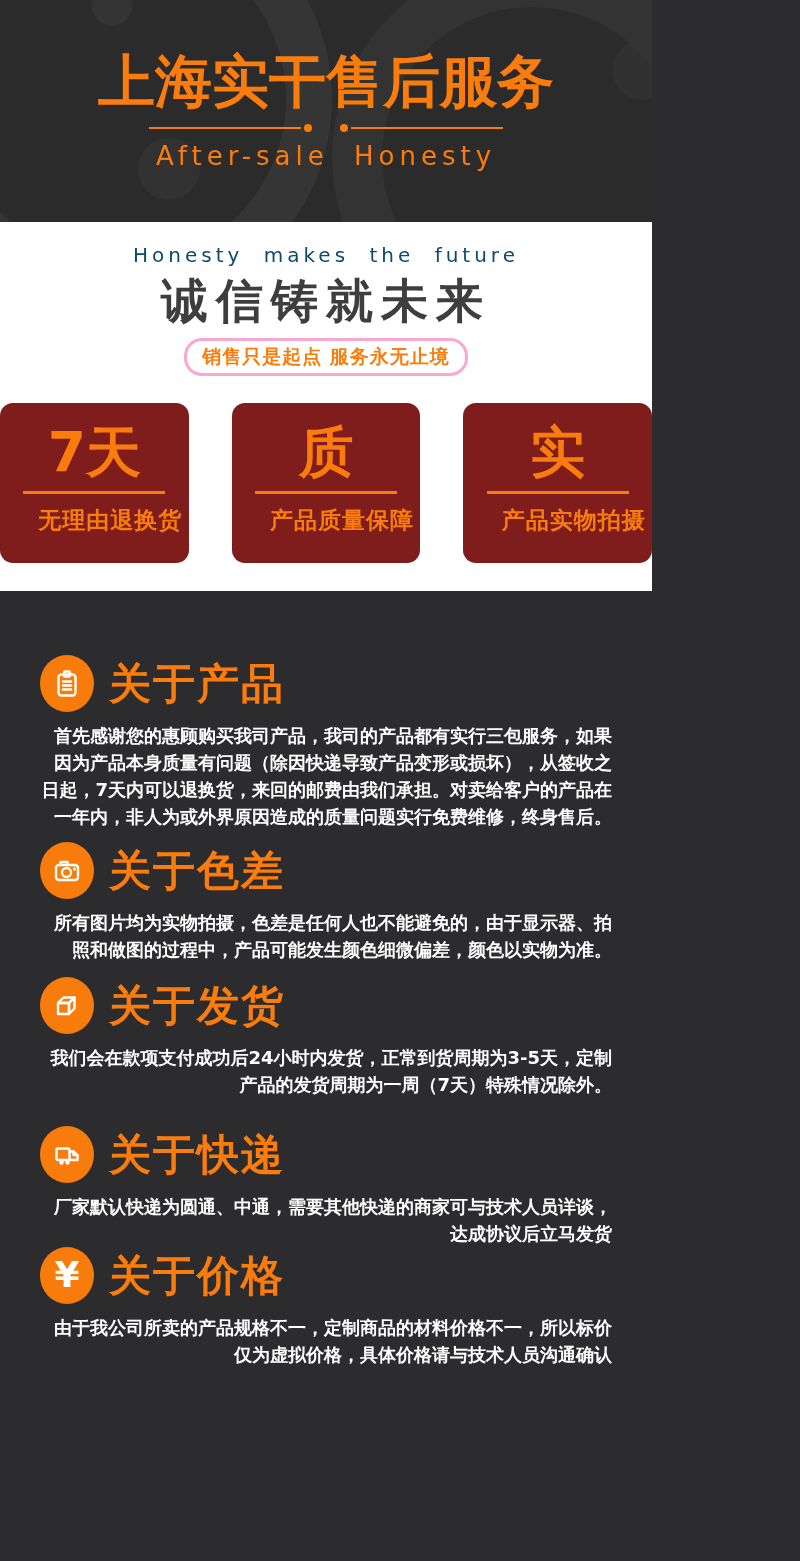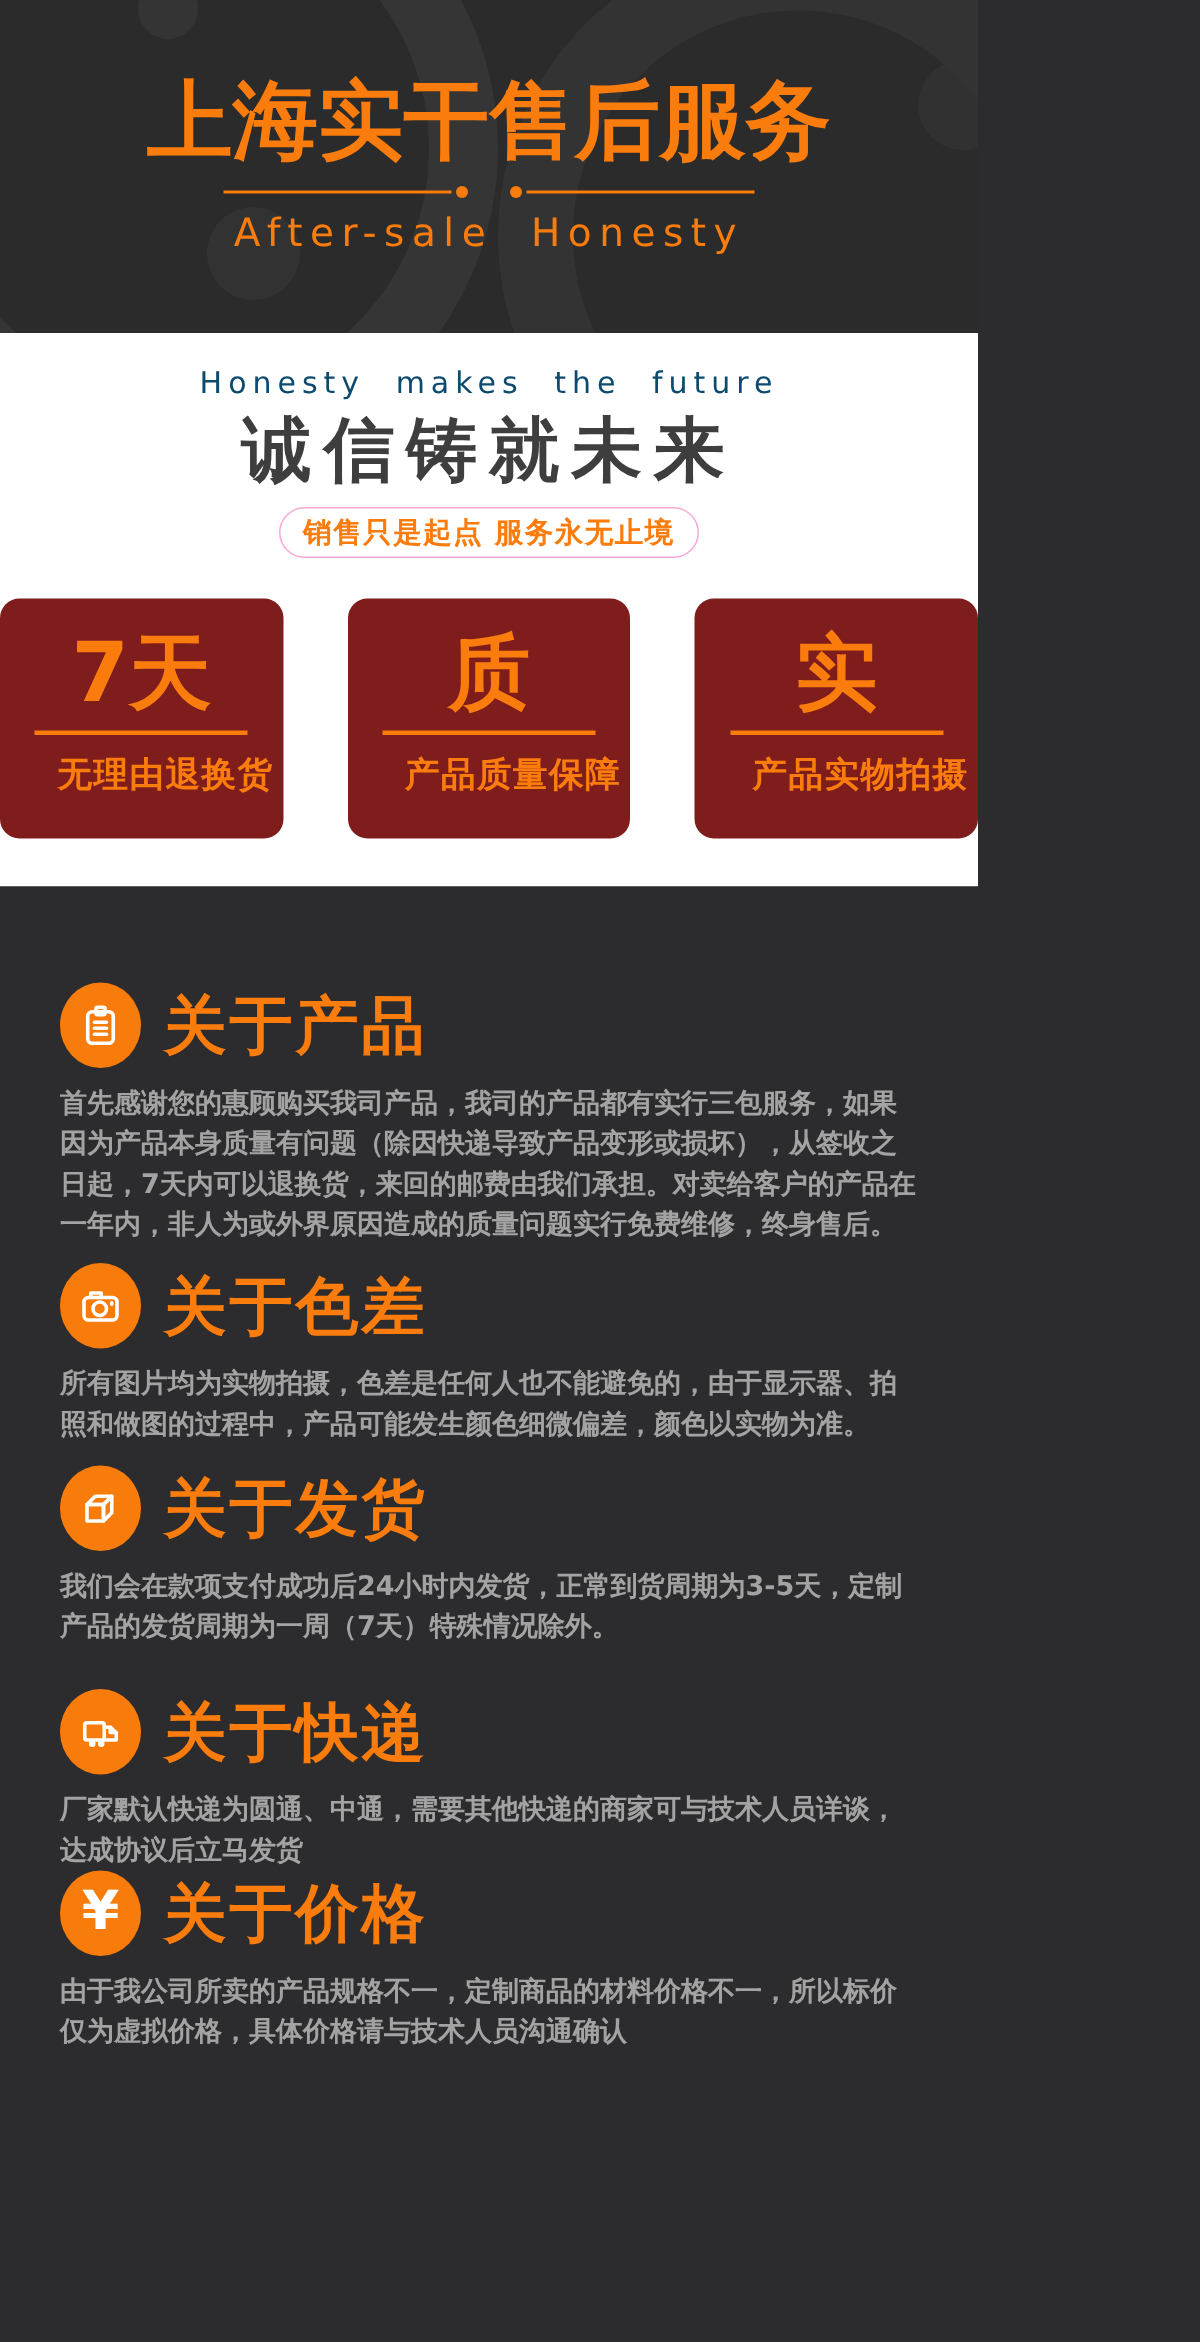--- a/index.html
+++ b/index.html
@@ -39,21 +39,21 @@
   .mid{height:369px;background:#ffffff;text-align:center;flex:none;}
   .tagline-en{
     padding-top:21px;font-size:20px;color:#0c4a6e;
     letter-spacing:4px;word-spacing:10px;font-weight:500;
   }
   .tagline-cn{
     margin-top:9px;font-size:47px;font-weight:bold;color:#3e3e3e;
     letter-spacing:8px;line-height:1.05;
   }
   .pill{
-    display:inline-block;margin-top:13px;border:1px solid #f9a8d4;border-radius:18px;
+    display:inline-block;margin-top:13px;border:3px solid #f9a8d4;border-radius:18px;
     padding:3px 15px;font-size:19px;font-weight:bold;color:#fa7c0d;letter-spacing:1px;
   }
   .cards{display:flex;justify-content:center;gap:43px;margin-top:27px;}
   .card{
     width:210px;height:160px;background:#7f1d1d;border-radius:13px;
     display:flex;flex-direction:column;align-items:center;justify-content:center;
     padding-bottom:0;box-sizing:border-box;
   }
   .card-big{font-size:55px;font-weight:bold;color:#fa7c0d;line-height:1;margin-top:-6px;}
   .card-divider{width:142px;height:3px;background:#fa7c0d;margin:11px 0 11px;}
@@ -62,22 +62,22 @@
   
   .content{flex:1;background:#2c2c2e;padding:0 40px;box-sizing:border-box;}
   .section-head{display:flex;align-items:center;gap:15px;text-align:right;}
   .icon-circle{
     width:54px;height:57px;border-radius:50%;background:#f87c0b;flex:none;
     display:flex;align-items:center;justify-content:center;
   }
   .yen-glyph{color:#ffffff;font-size:36px;font-weight:bold;line-height:1;padding-bottom:2px;}
   .section-title{font-size:42px;font-weight:bold;color:#fa7c0d;letter-spacing:2px;}
   .section-body{
-    margin-top:10px;color:#a3a3a3;font-size:18px;font-weight:bold;
-    line-height:27px;letter-spacing:0;text-align:left;
+    margin-top:10px;color:#ffffff;font-size:18px;font-weight:bold;
+    line-height:27px;letter-spacing:0;text-align:right;
   }
   .mt-s1{margin-top:64px;}
   .mt-s2{margin-top:12px;}
   .mt-s3{margin-top:14px;}
   .mt-s4{margin-top:28px;}
   .mt-s5{margin-top:0px;}
   .mt-s6{margin-top:6px;}
   svg{display:block;}
 </style>
 </head>

